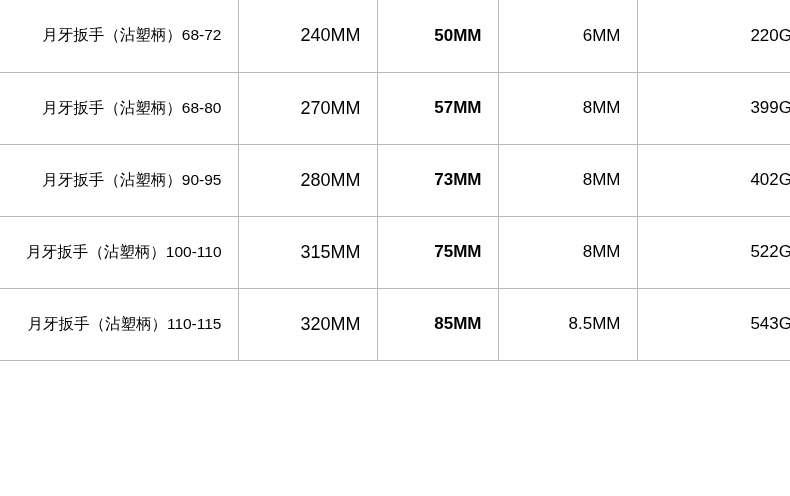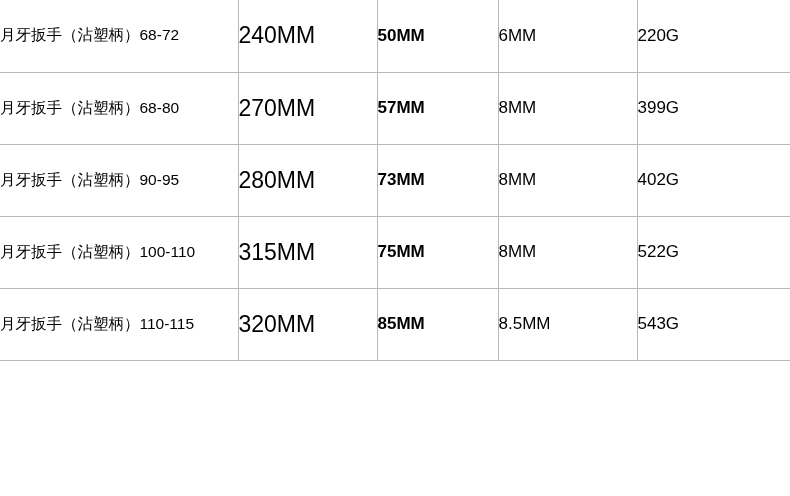--- a/index.html
+++ b/index.html
@@ -13,41 +13,41 @@
     overflow: hidden;
     font-family: "Liberation Sans", sans-serif;
   }
   .spec-table {
     border-collapse: collapse;
     width: 790px;
     table-layout: fixed;
   }
   .spec-table td {
     border: 1px solid #b8b8b8;
-    text-align: left;
+    text-align: right;
     vertical-align: middle;
     color: #000000;
-    padding: 0;
+    padding: 16px;
     height: 72px;
     box-sizing: border-box;
     white-space: nowrap;
   }
   .spec-table tr:first-child td {
     border-top: none;
   }
   .spec-table td:first-child {
     border-left: none;
     width: 238px;
     font-size: 15.5px;
     letter-spacing: 0px;
   }
   .spec-table td:last-child {
     border-right: none;
   }
-  .col-len  { width: 139px; font-size: 23px; margin-left: 32px; }
+  .col-len  { width: 139px; font-size: 18px; margin-left: 32px; }
   .col-wid  { width: 121px; font-size: 17px; font-weight: bold; }
   .col-thk  { width: 139px; font-size: 17px; }
   .col-wgt  { width: 171px; font-size: 17px; margin-left: 40px; }
   .cell-inner {
     display: block;
   }
 </style>
 </head>
 <body>
 

